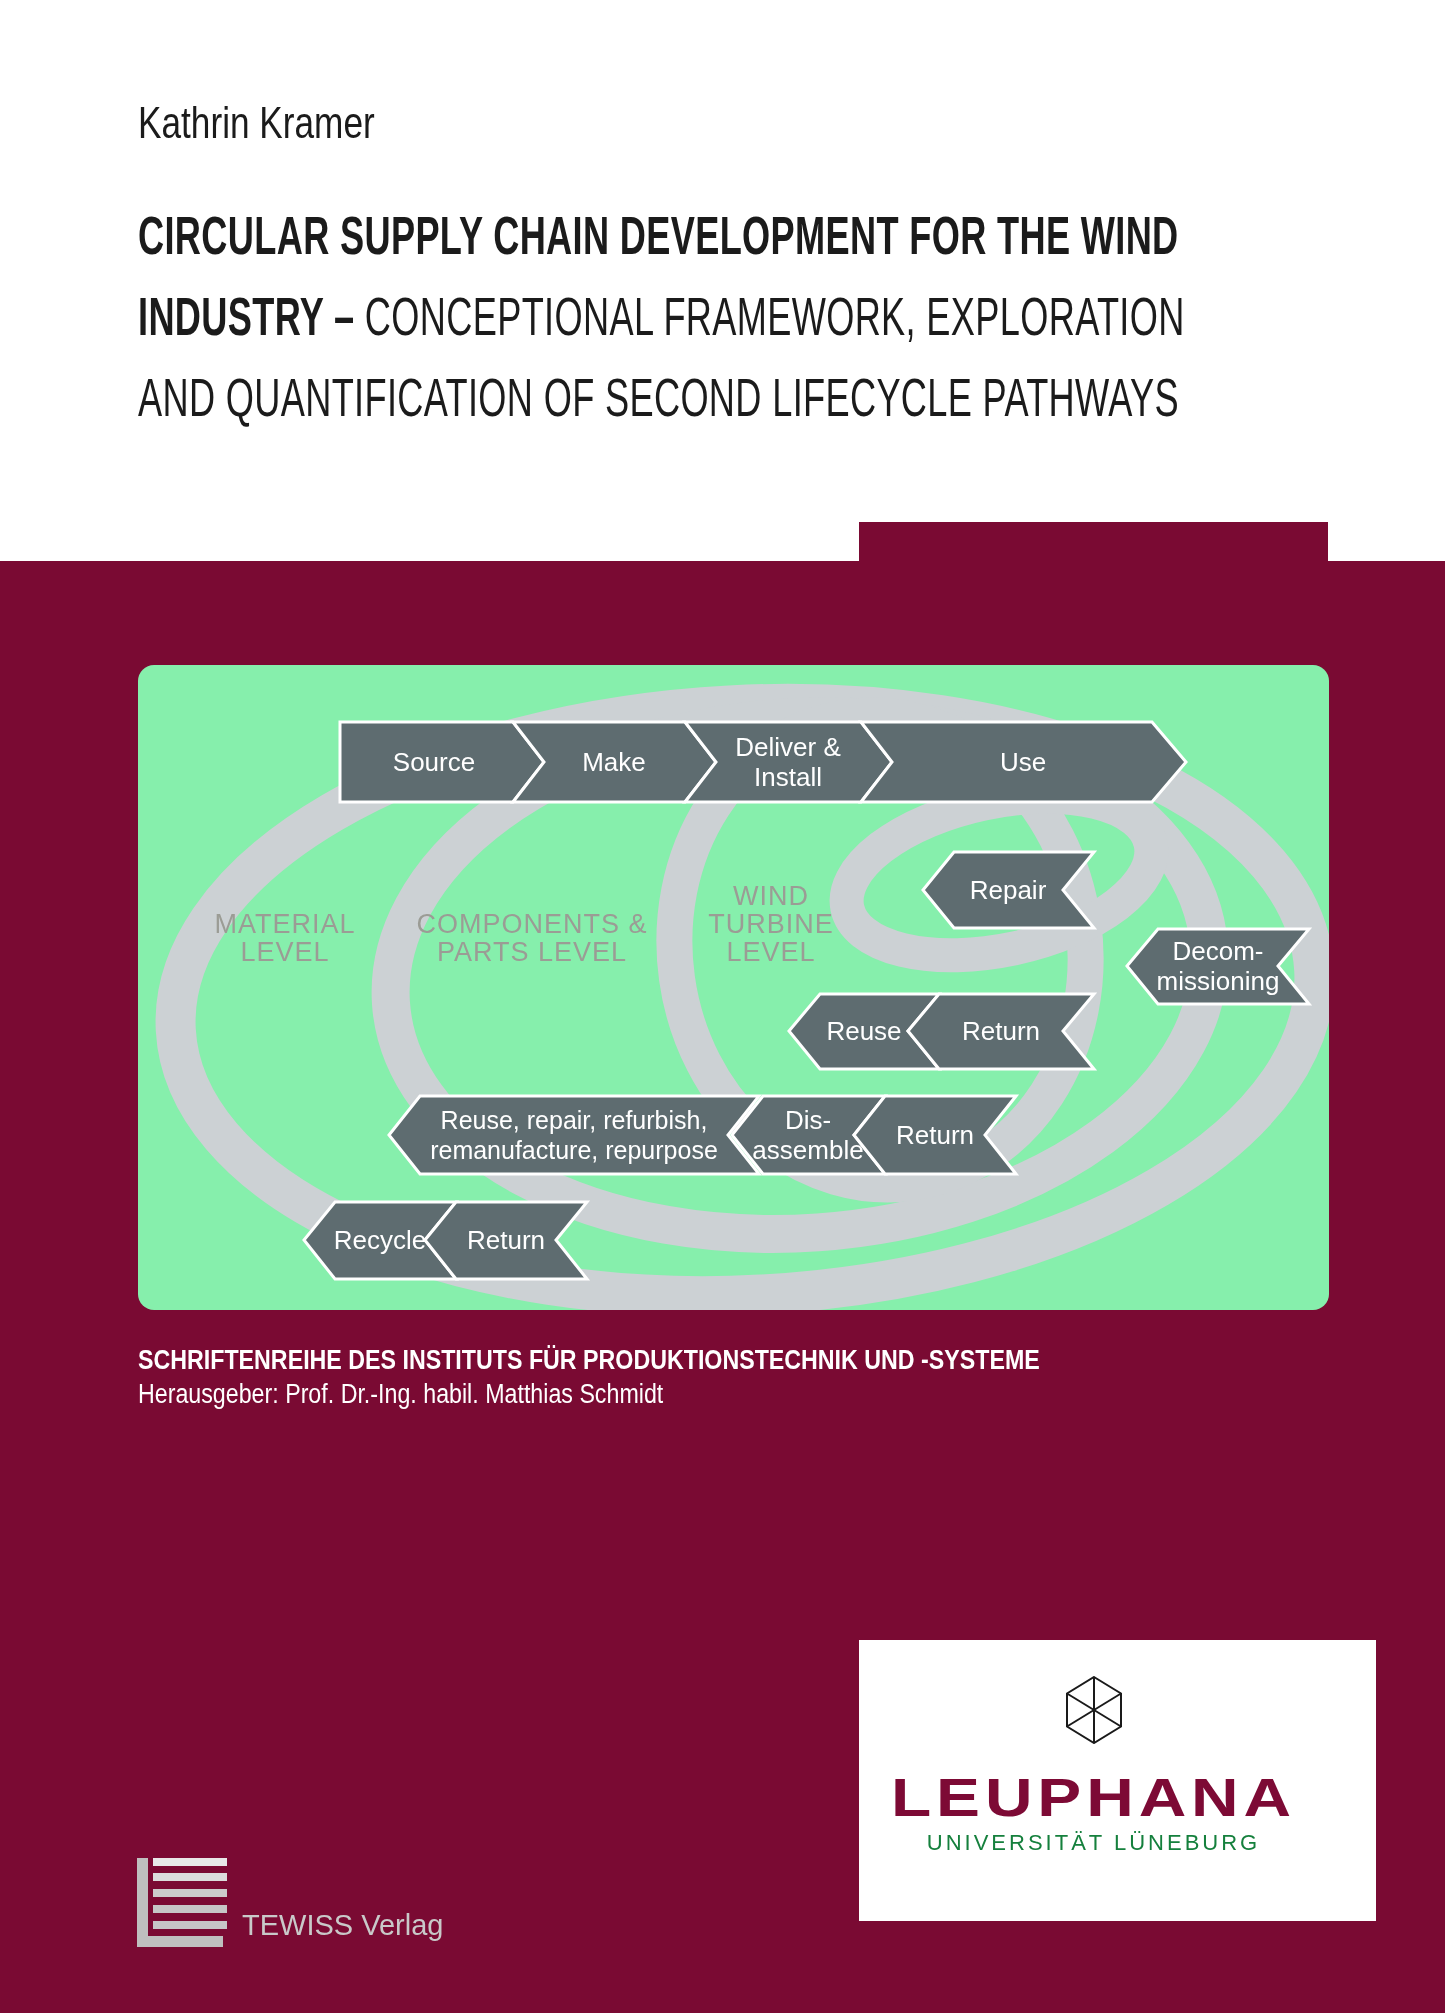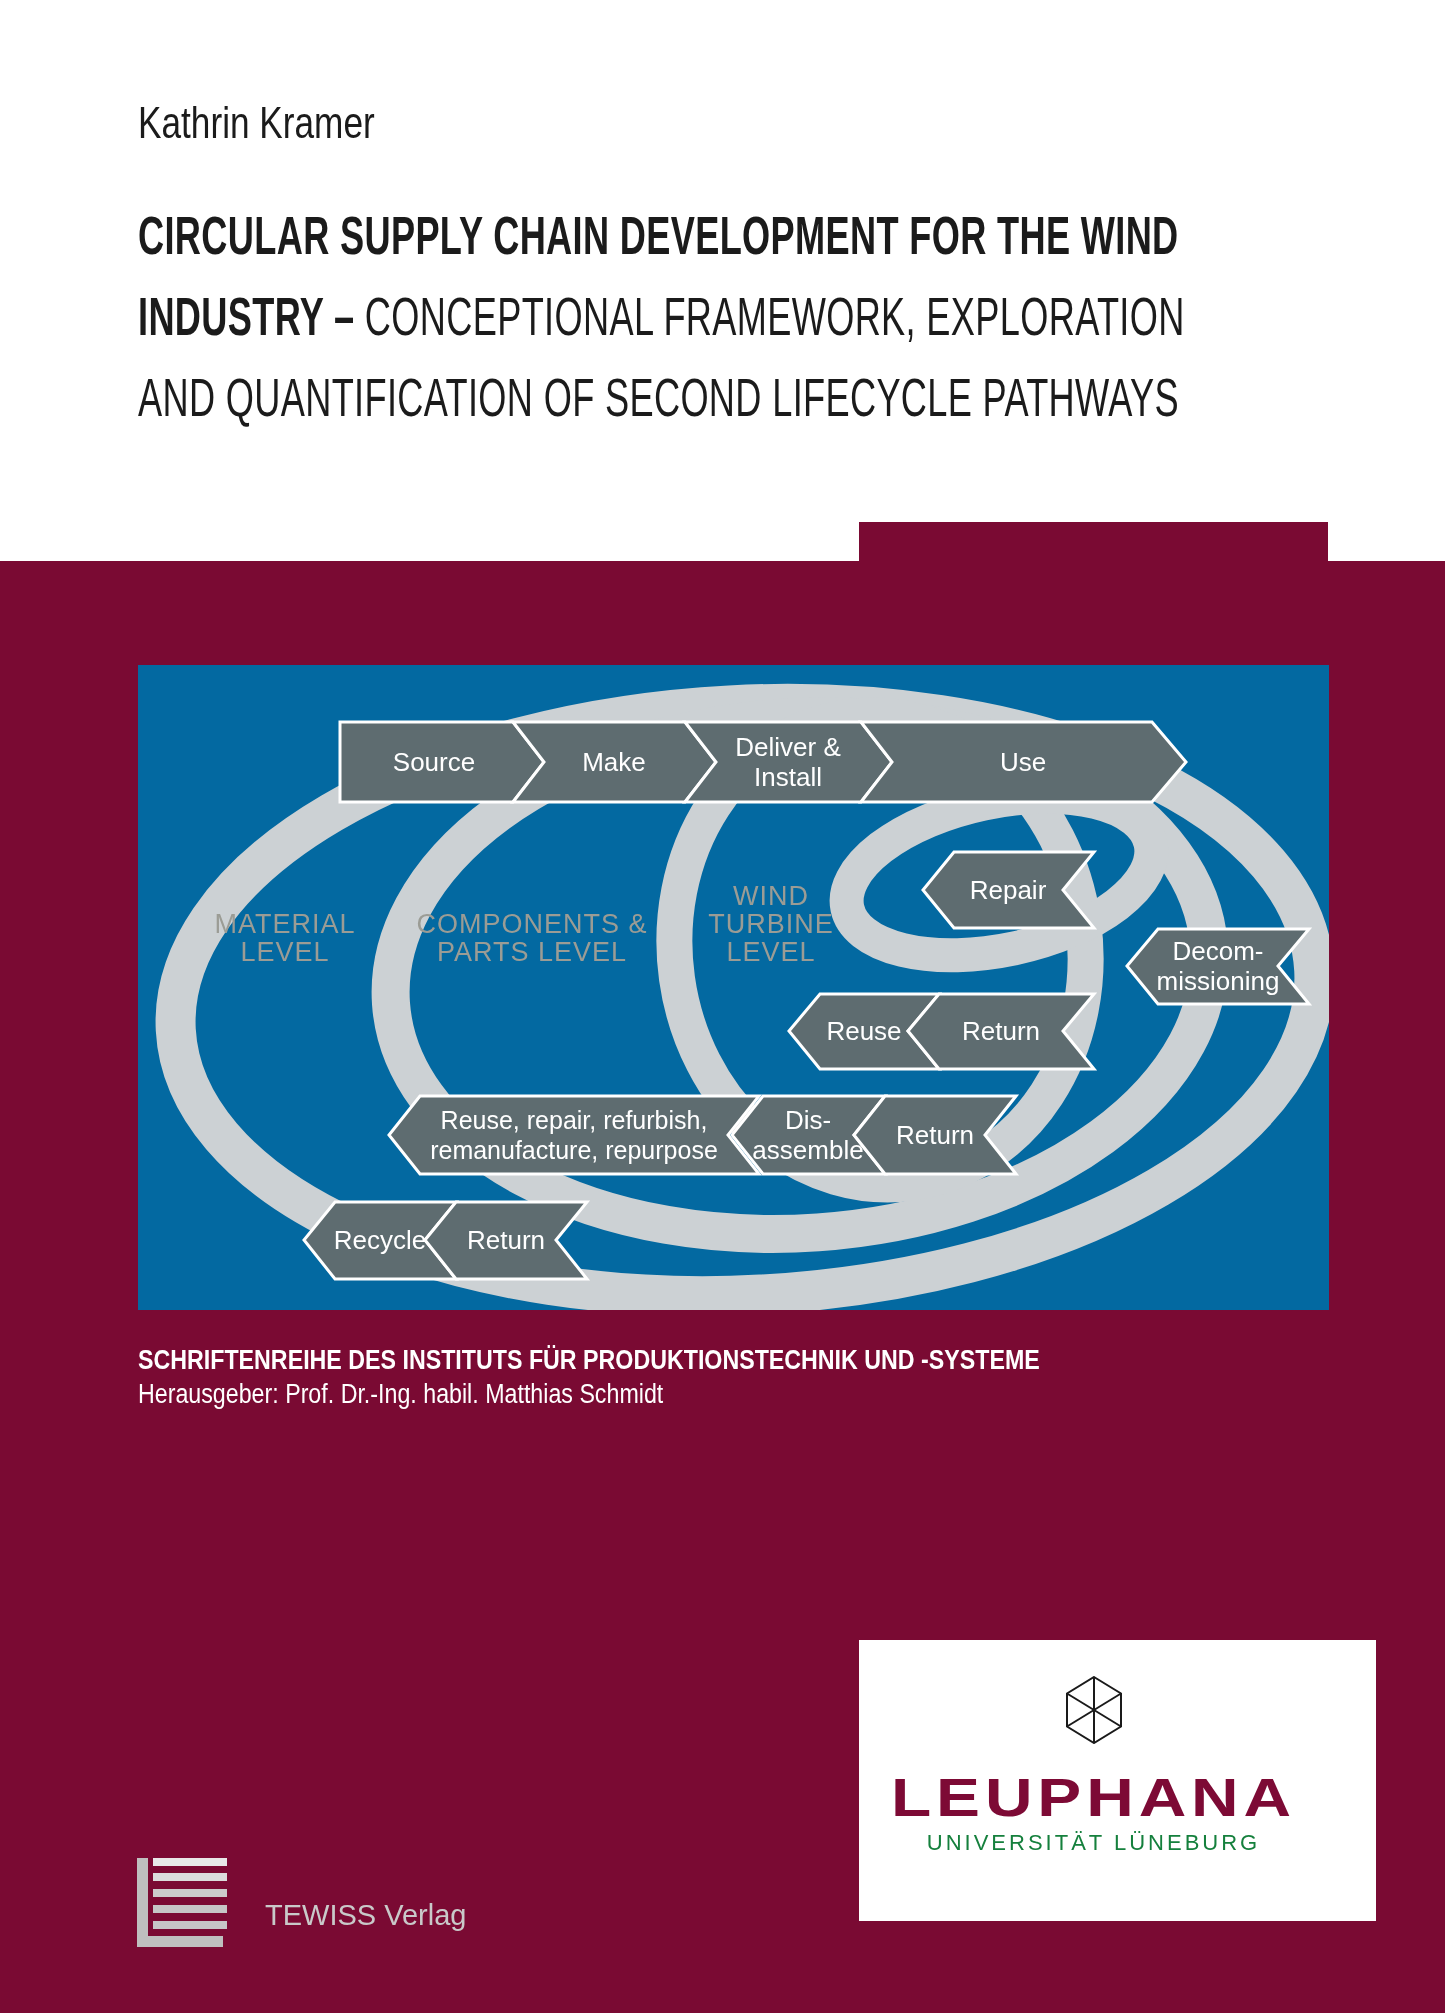--- a/index.html
+++ b/index.html
@@ -10,41 +10,41 @@
   .author{left:138px;top:98px;font-size:44px;color:#1b1b1b;transform:scaleX(.80);transform-origin:left top;white-space:nowrap;}
   .title-line{left:138px;font-size:54px;color:#1b1b1b;transform:scaleX(.67);transform-origin:left top;white-space:nowrap;letter-spacing:.5px;}
   .tl1{top:204px;font-weight:bold;}
   .tl2{top:285px;}
   .tl3{top:366px;}
   .b{font-weight:bold;}
   
   .tab{left:859px;top:522px;width:469px;height:40px;background:#7A0A33;}
   .band{left:0;top:561px;width:1445px;height:1452px;background:#7A0A33;}
   
-  .diagram-box{left:138px;top:665px;width:1191px;height:645px;background:#0369a1;}
+  .diagram-box{left:138px;top:665px;width:1191px;height:645px;background:#86efac;border-radius:16px;}
   svg text{font-family:"Liberation Sans",sans-serif;}
   .chev{fill:#5E6C70;stroke:#ffffff;stroke-width:3;stroke-linejoin:miter;}
   .ring{fill:none;stroke:#CCD1D4;}
   .chev-label{fill:#ffffff;font-size:26px;text-anchor:middle;}
   .chev-label-sm{fill:#ffffff;font-size:25px;text-anchor:middle;}
   .lvl-label{fill:#9B9C95;font-size:27px;text-anchor:middle;letter-spacing:1px;}
   
   .series{left:138px;top:1345px;font-size:27px;font-weight:bold;color:#ffffff;transform:scaleX(.86);transform-origin:left top;white-space:nowrap;}
   .editor{left:138px;top:1379px;font-size:27px;color:#ffffff;transform:scaleX(.86);transform-origin:left top;white-space:nowrap;}
   
   .tewiss{left:137px;top:1858px;width:400px;height:90px;}
   .tw-vbar{left:0;top:0;width:11px;height:89px;background:#bfbfbf;}
   .tw-hbar{left:0;top:78px;width:86px;height:11px;background:#bfbfbf;}
   .tw-line{left:16px;width:74px;height:8px;}
   .tw1{top:0;background:#e8e8e8;}
   .tw2{top:15px;background:#dcdcdc;}
   .tw3{top:31px;background:#cccccc;}
   .tw4{top:47px;background:#c6c6c6;}
   .tw5{top:63px;background:#c6c6c6;}
-  .tw-text{left:105px;top:41px;font-size:29px;color:#c9c9c9;white-space:nowrap;margin-left:23px;}
+  .tw-text{left:105px;top:51px;font-size:29px;color:#c9c9c9;white-space:nowrap;}
   
   .leuphana-box{left:859px;top:1640px;width:469px;height:281px;background:#ffffff;padding-left:48px;}
   .lp-hex{left:207px;top:36px;width:56px;height:68px;}
   .lp-name{left:0;top:126px;width:469px;text-align:center;font-size:54px;font-weight:bold;color:#7D0A35;
            letter-spacing:4px;transform:scaleX(1.22);transform-origin:center top;white-space:nowrap;}
   .lp-sub{left:0;top:190px;width:469px;text-align:center;font-size:22px;color:#15803d;letter-spacing:3px;white-space:nowrap;}
 </style>
 </head>
 <body>
 

